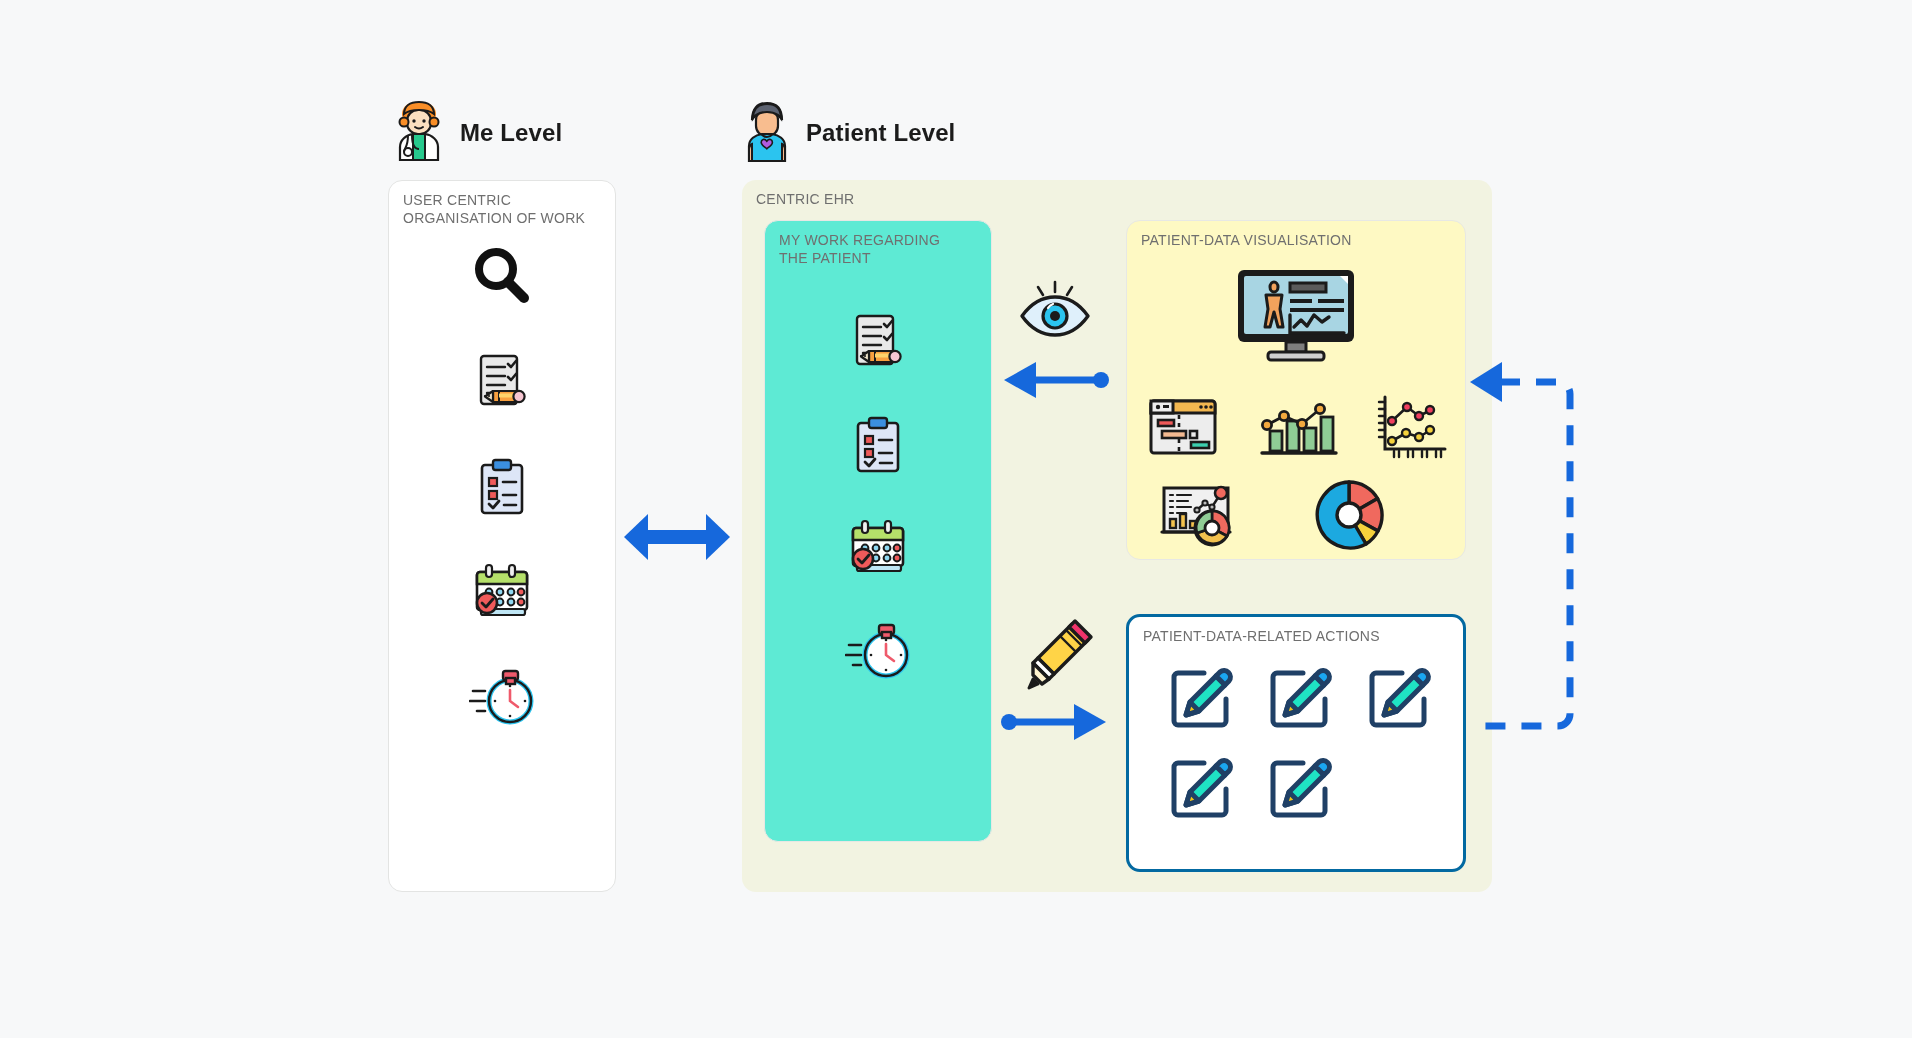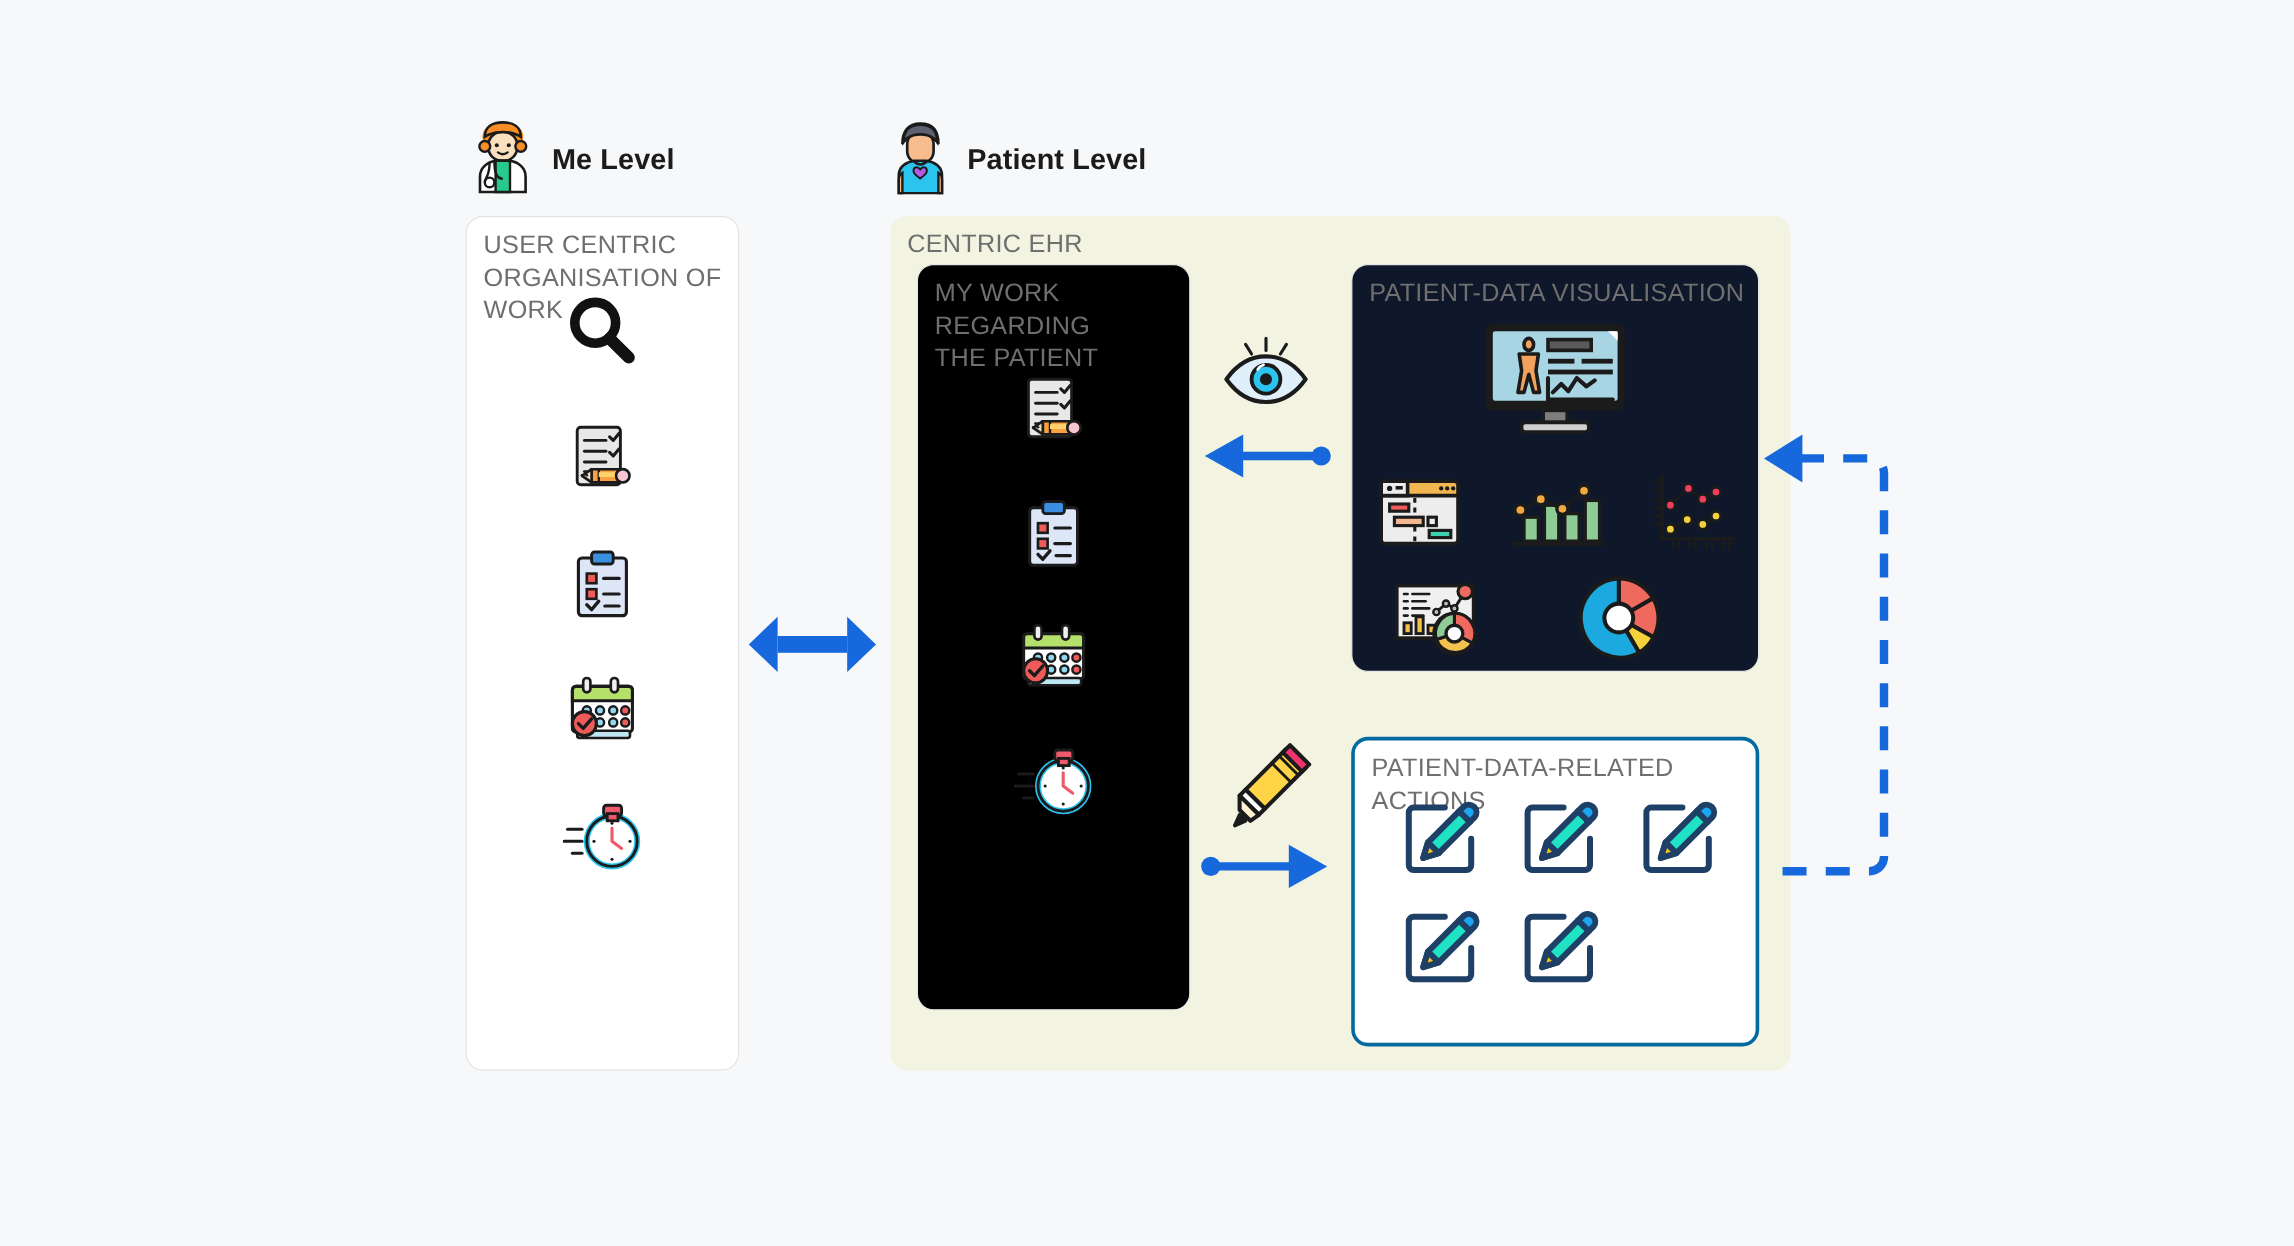--- a/index.html
+++ b/index.html
@@ -29,38 +29,38 @@
     border-radius: 14px;
   }
   .panel-ehr {
     position: absolute; left: 742px; top: 180px;
     width: 750px; height: 712px;
     background: #f2f3e1; border-radius: 14px;
   }
   .panel-work {
     position: absolute; left: 22px; top: 40px;
     width: 228px; height: 622px;
-    background: #000000; border: 1px solid #e7e8e4;
+    background: #5eead4; border: 1px solid #e7e8e4;
     border-radius: 14px;
   }
   .panel-viz {
     position: absolute; left: 384px; top: 40px;
     width: 340px; height: 340px;
-    background: #0f172a; border: 1px solid #e7e8e4;
+    background: #fef9c3; border: 1px solid #e7e8e4;
     border-radius: 14px;
   }
   .panel-actions {
     position: absolute; left: 384px; top: 434px;
     width: 340px; height: 258px;
     background: #ffffff; border: 3px solid #0369a1;
     border-radius: 14px;
   }
   .panel-label {
     position: absolute; left: 14px; top: 11px;
-    font-size: 21px; color: #6f6f6f; line-height: 1.28;
+    font-size: 14px; color: #6f6f6f; line-height: 1.28;
     letter-spacing: .25px; white-space: pre-line;
   }
 
   
   .icon-col {
     position: absolute; left: 0; right: 0;
     display: flex; flex-direction: column; align-items: center;
   }
   #me-icons   { top: 62px; gap: 44px; }
   #work-icons { top: 90px; gap: 42px; }

